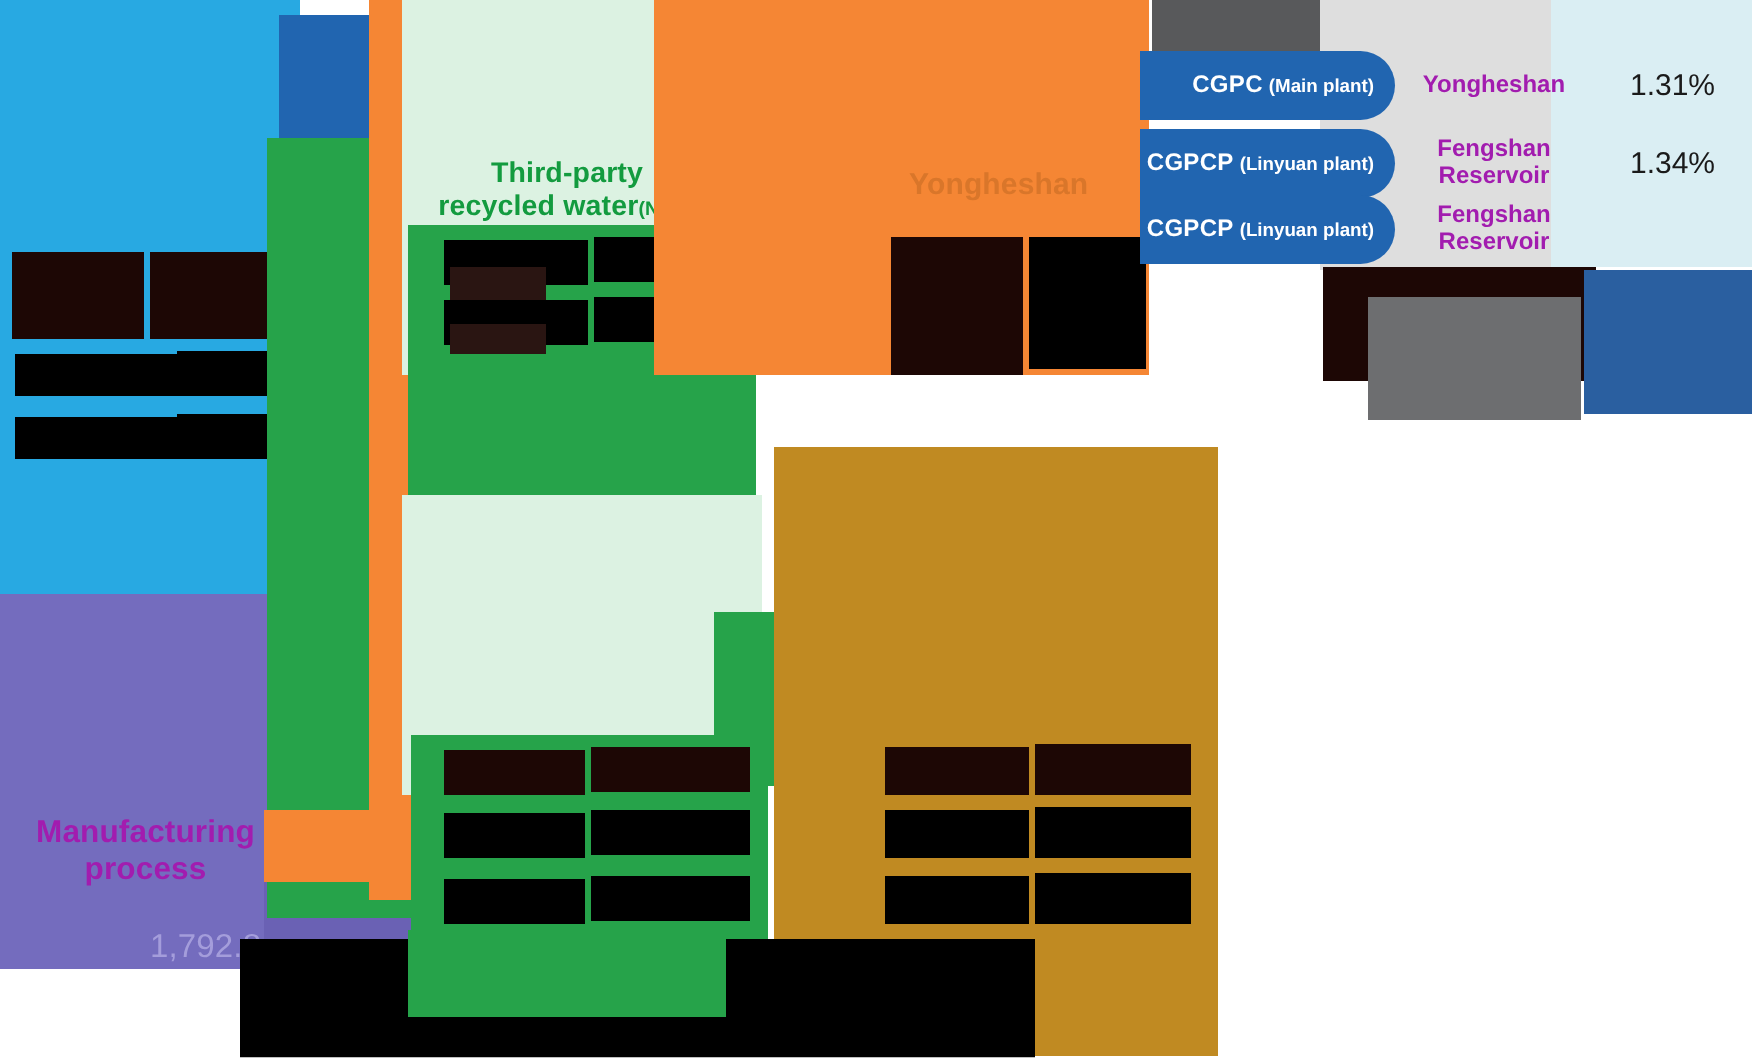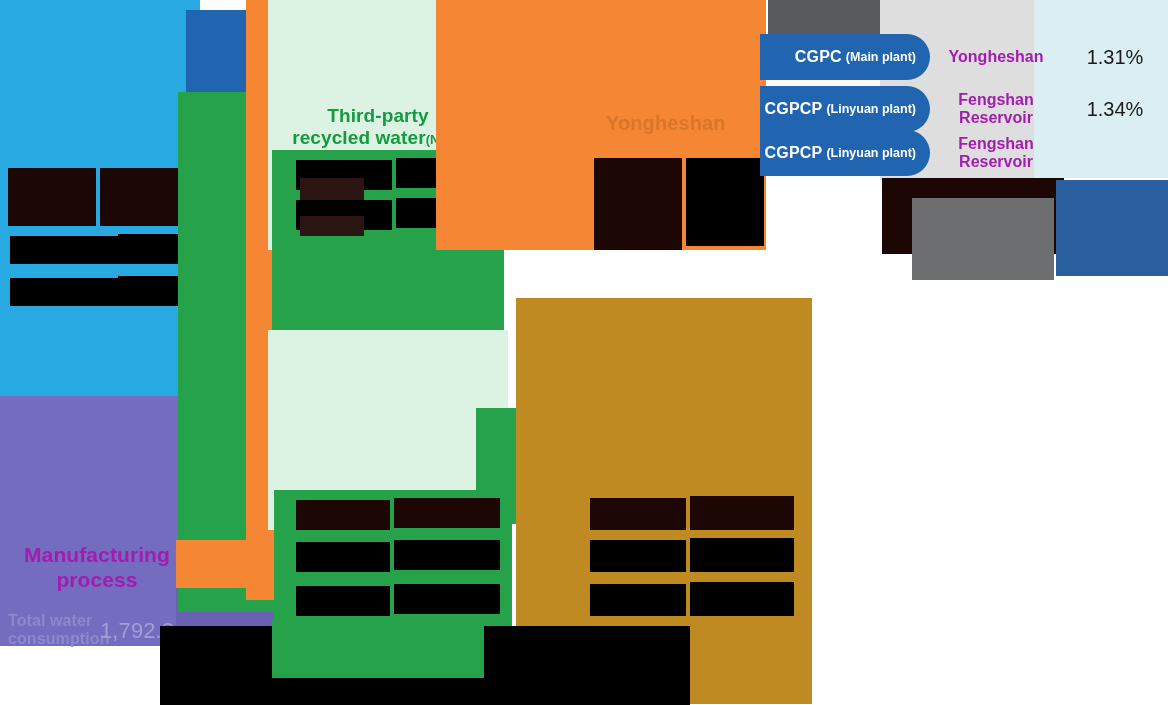--- a/index.html
+++ b/index.html
@@ -87,24 +87,20 @@
   <div class="sh redact" style="left:118px;top:276px;width:82px;height:30px;"></div>
 
   <div class="sh manufacturing" style="left:0;top:396px;width:190px;height:250px;
               clip-path:polygon(0 0,160 4,190 60,190 196,150 240,0 246);"></div>
   <div class="sh manufacturing-dk" style="left:176px;top:552px;width:122px;height:82px;
               clip-path:polygon(0 0,110 4,122 30,116 72,10 82,0 50);"></div>
   <div class="lbl lbl-manu" style="left:12px;top:543px;width:170px;">
     <span>Manufacturing</span><br>
     <span>process</span>
   </div>
-  <div class="lbl lbl-total" style="left:8px;top:612px;width:100px;">
-    <span>Total water</span><br>
-    <span>consumption</span>
-  </div>
   <div class="lbl lbl-totalnum" style="left:100px;top:618px;font-weight:normal;">
     <span>1,792.8</span>
   </div>
 
   <div class="sh dkblue" style="left:186px;top:10px;width:78px;height:100px;
               clip-path:polygon(22 0,60 0,78 30,72 86,26 100,0 62,4 22);"></div>
 
   <div class="sh greenflow" style="left:178px;top:92px;width:86px;height:500px;
               clip-path:polygon(18 0,86 8,86 470,74 500,10 496,0 300,8 110);"></div>
   <div class="sh greenflow" style="left:178px;top:540px;width:120px;height:72px;

